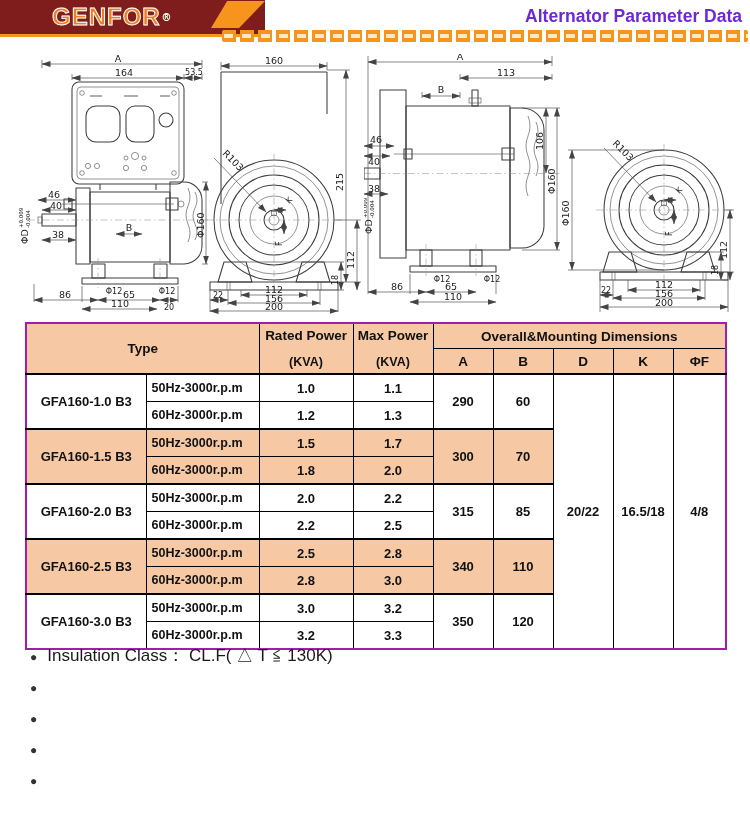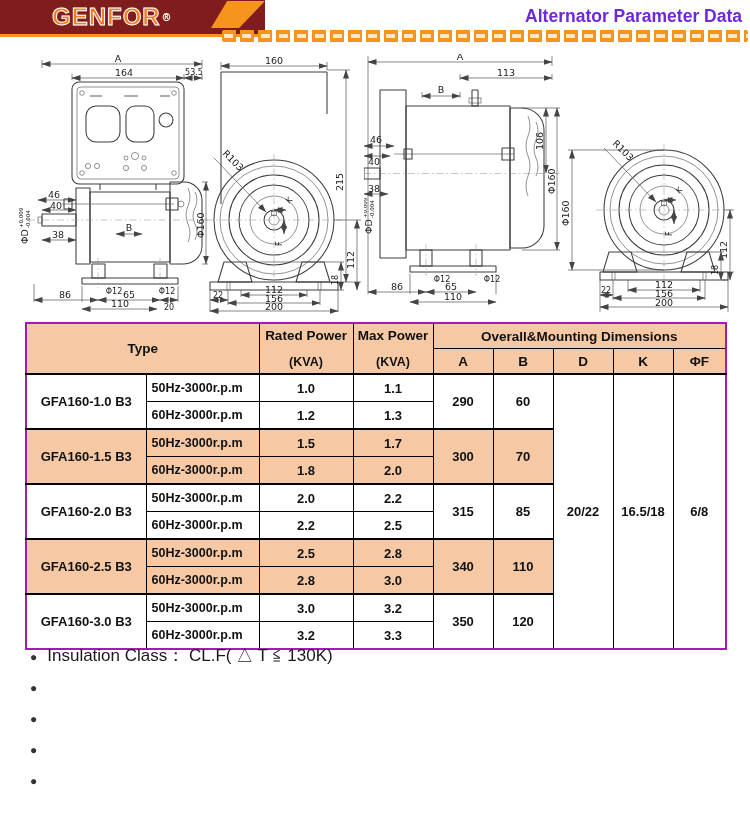--- a/index.html
+++ b/index.html
@@ -372,21 +372,21 @@
 
   <tr class="g-start">
     <td rowspan="2">GFA160-1.0 B3</td>
     <td class="freq">50Hz-3000r.p.m</td>
     <td>1.0</td>
     <td>1.1</td>
     <td rowspan="2">290</td>
     <td rowspan="2">60</td>
     <td rowspan="10">20/22</td>
     <td rowspan="10">16.5/18</td>
-    <td rowspan="10">6/8</td>
+    <td rowspan="10">4/8</td>
   </tr>
   <tr>
     <td class="freq">60Hz-3000r.p.m</td>
     <td>1.2</td>
     <td>1.3</td>
   </tr>
 
   <tr class="g-start">
     <td rowspan="2" class="hl">GFA160-1.5 B3</td>
     <td class="freq hl">50Hz-3000r.p.m</td>

